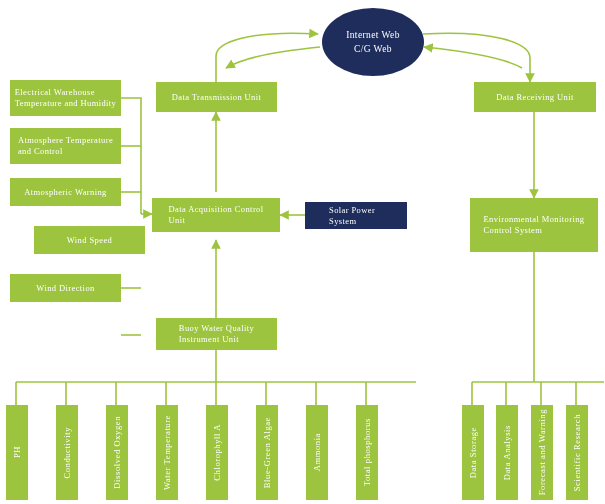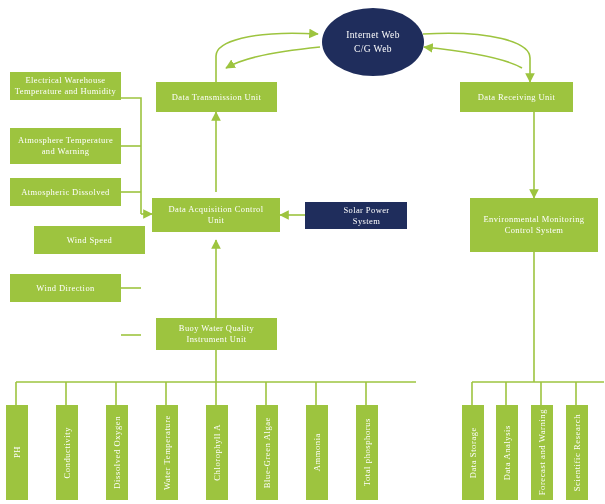--- a/index.html
+++ b/index.html
@@ -24,21 +24,20 @@
     width: 605px;
     height: 504px;
     pointer-events: none;
   }
   .node {
     position: absolute;
     box-sizing: border-box;
     display: flex;
     align-items: center;
     justify-content: center;
-    text-align: center;
     color: #ffffff;
     font-size: 8.5px;
     letter-spacing: 0.4px;
     line-height: 1.25;
     padding: 2px 3px;
   }
   .green {
     background: #9dc43f;
   }
   .navy {
@@ -123,31 +122,31 @@
       <path d="M316,382 L316,405"></path>
       <path d="M366,382 L366,405"></path>
     </g>
   </svg>
 
   <div class="node ellipse" style="left:322px; top:8px; width:102px; height:68px;">
     <span>Internet Web</span>
     <span>C/G Web</span>
   </div>
 
-  <div class="node green" style="left:10px; top:72px; width:111px; height:28px; white-space:pre-line;">Electrical Warehouse
+  <div class="node green" style="left:10px; top:80px; width:111px; height:36px; white-space:pre-line;">Electrical Warehouse
 Temperature and Humidity</div>
   <div class="node green" style="left:10px; top:128px; width:111px; height:36px; white-space:pre-line;">Atmosphere  Temperature
-and Warning</div>
-  <div class="node green" style="left:10px; top:178px; width:111px; height:28px; white-space:pre-line;">Atmospheric  Dissolved</div>
+and Control</div>
+  <div class="node green" style="left:10px; top:178px; width:111px; height:28px; white-space:pre-line;">Atmospheric  Warning</div>
   <div class="node green" style="left:10px; top:226px; width:111px; height:28px; white-space:pre-line;margin-left:24px;">Wind Speed</div>
   <div class="node green" style="left:10px; top:274px; width:111px; height:28px; white-space:pre-line;">Wind Direction</div>
 
   <div class="node green" style="left:156px; top:82px; width:121px; height:30px; white-space:pre-line;">Data Transmission Unit</div>
 
-  <div class="node green" style="left:460px; top:82px; width:113px; height:30px; white-space:pre-line;">Data Receiving Unit</div>
+  <div class="node green" style="left:474px; top:82px; width:122px; height:30px; white-space:pre-line;">Data Receiving Unit</div>
 
   <div class="node green" style="left:152px; top:198px; width:128px; height:34px; white-space:pre-line;">Data Acquisition  Control
 Unit</div>
 
   <div class="node navy" style="left:305px; top:202px; width:102px; height:27px; white-space:pre-line;">Solar Power System</div>
 
   <div class="node green" style="left:470px; top:198px; width:128px; height:54px; white-space:pre-line;">Environmental Monitoring
 Control System</div>
 
   <div class="node green" style="left:156px; top:318px; width:121px; height:32px; white-space:pre-line;">Buoy Water Quality

